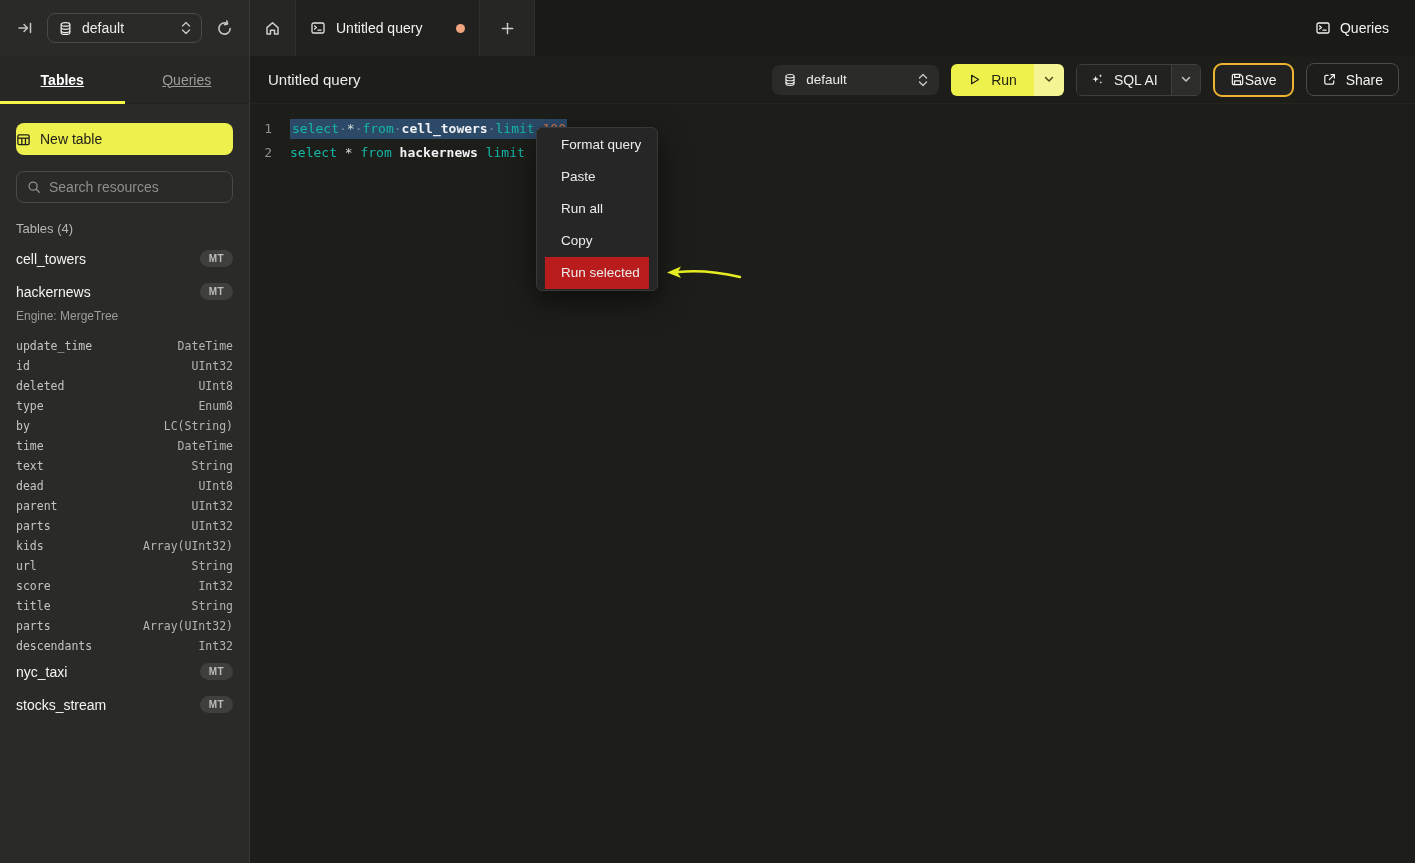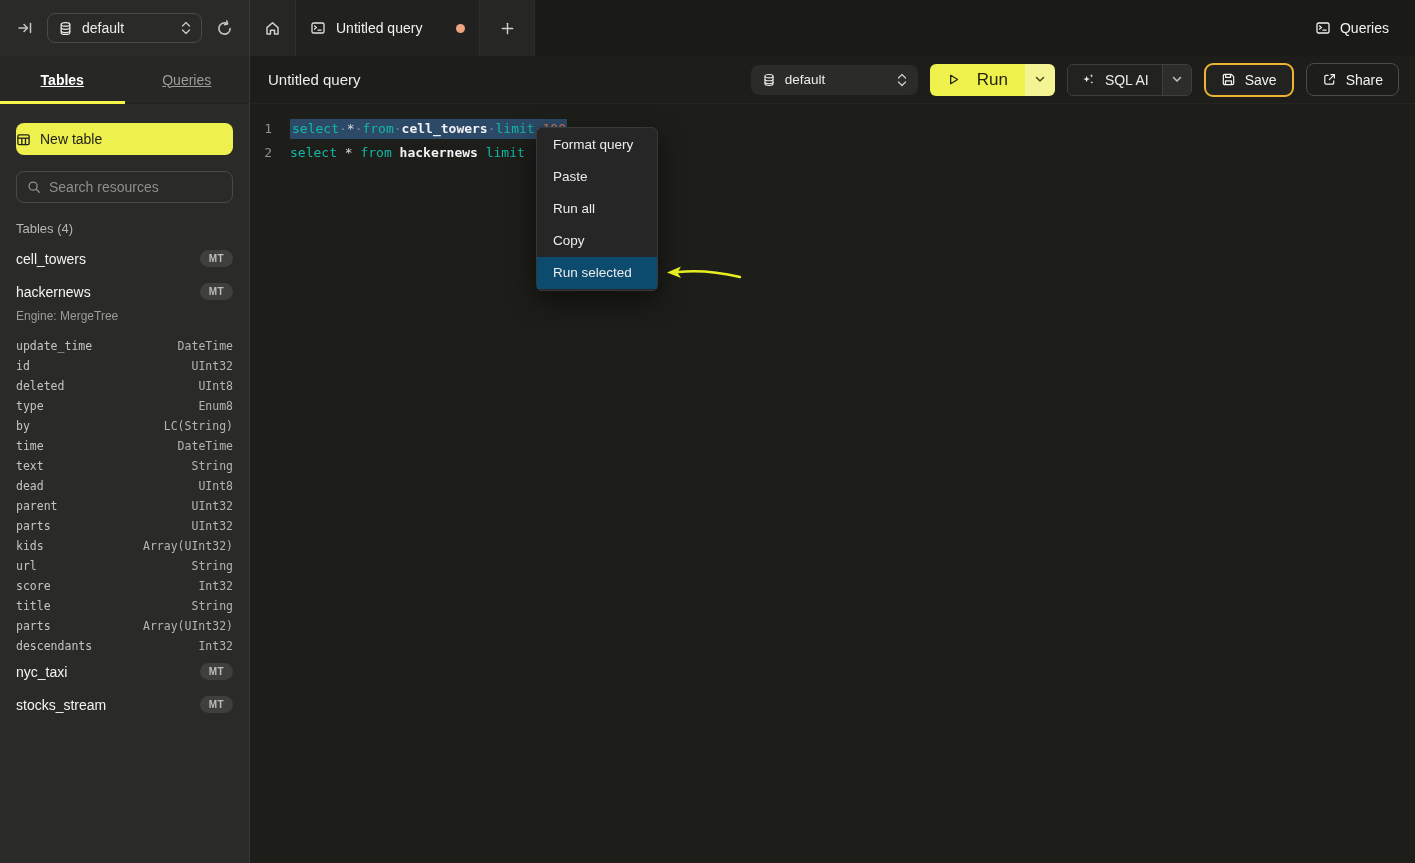--- a/index.html
+++ b/index.html
@@ -57,49 +57,49 @@
 
   
   .q-header { position:absolute; left:250px; top:56px; right:0; height:48px;
     background:#1d1d1a; display:flex; align-items:center; padding:0 16px 0 18px; border-bottom:1px solid #242421; }
   .q-title { font-size:15px; color:#ededeb; }
   .q-controls { margin-left:auto; display:flex; align-items:center; gap:12px; }
   .hdr-select { width:167px; height:30px; background:#2b2b29; border-radius:8px;
     display:flex; align-items:center; gap:9px; padding:0 11px; color:#ececea; font-size:13.5px; cursor:pointer; }
   .hdr-select .updown { margin-left:auto; color:#c6c6c4; }
   .run-btn { height:32px; border-radius:6px; overflow:hidden; display:flex; cursor:pointer; border:none; padding:0; background:none; }
-  .run-main { background:#eef04b; color:#24240f; display:flex; align-items:center; gap:17px; padding:16px 17px; font-size:17px; font-weight:500; }
+  .run-main { background:#eef04b; color:#24240f; display:flex; align-items:center; gap:10px; padding:16px 17px; font-size:14px; font-weight:500; }
   .run-caret { width:30px; background:#f5f494; display:flex; align-items:center; justify-content:center; color:#4a4a18; }
   .ai-btn { height:32px; border:1px solid #3f3f3d; border-radius:6px; display:flex; overflow:hidden; cursor:pointer; background:none; padding:0; }
   .ai-main { display:flex; align-items:center; gap:9px; padding:0 13px; color:#ededeb; font-size:14px; background:#222220;text-align:right; }
   .ai-caret { width:29px; background:#2d2d2b; display:flex; align-items:center; justify-content:center; color:#c4c4c2; border-left:1px solid #3f3f3d; }
   .save-btn { height:34px; border:2px solid #edb431; border-radius:9px; background:#222220;
-    color:#f2f2f0; display:flex; align-items:center; gap:9px; padding:0 15px; font-size:14px; cursor:pointer; }
+    color:#f2f2f0; display:flex; align-items:center; padding:0 15px; font-size:14px; cursor:pointer; }
   .share-btn { height:33px; border:1px solid #4c4c4a; border-radius:8px; background:transparent;
     color:#f2f2f0; display:flex; align-items:center; gap:9px; padding:0 15px; font-size:14px; cursor:pointer; }
 
   
   .editor { position:absolute; left:250px; top:104px; right:0; bottom:0;
     background:#1d1d1a; padding-top:13px; font-family:"DejaVu Sans Mono", monospace; font-size:13px; }
   .code-line { display:flex; height:24px; line-height:24px; }
   .gutter { width:22px; text-align:right; color:#8f8f8d; flex:none; }
   .code { margin-left:18px; white-space:pre; color:#d8d8d6; }
   .tok-k { color:#14b8a6; }
   .tok-b { color:#f0f2f4; font-weight:bold; }
   .tok-n { color:#d4744a; }
   .tok-p { color:#dadada; }
   .selection { background:#2c4a68; padding:2px 1px 3px 2px; }
   .sel-dot { color:#6f87a3; }
 
   
   .ctx { position:absolute; left:536px; top:127px; width:122px; background:#262626;
-    border:1px solid #383838; border-radius:6px; padding:1px 0;
+    border:1px solid #383838; border-radius:6px; padding:1px 8px;
     box-shadow:0 10px 28px rgba(0,0,0,.55); z-index:5; }
   .ctx-item { height:32px; line-height:32px; padding:0 16px; font-size:13.5px; color:#ececec; cursor:pointer; white-space:nowrap; }
-  .ctx-item.active { background:#0c4a6e; }
+  .ctx-item.active { background:#b91c1c; }
 
   
   .anno-arrow { position:absolute; left:664px; top:262px; z-index:6; }
 </style>
 </head>
 <body>
 
 <div class="app">
 
   <div class="sidebar">

